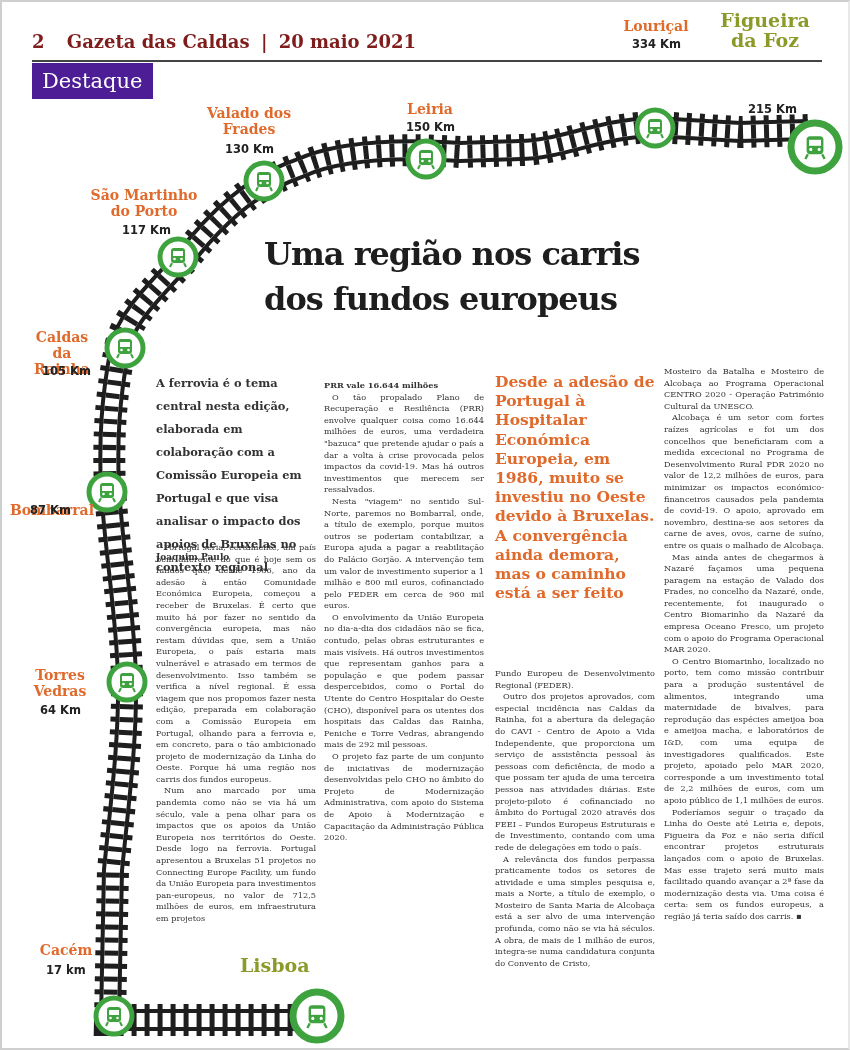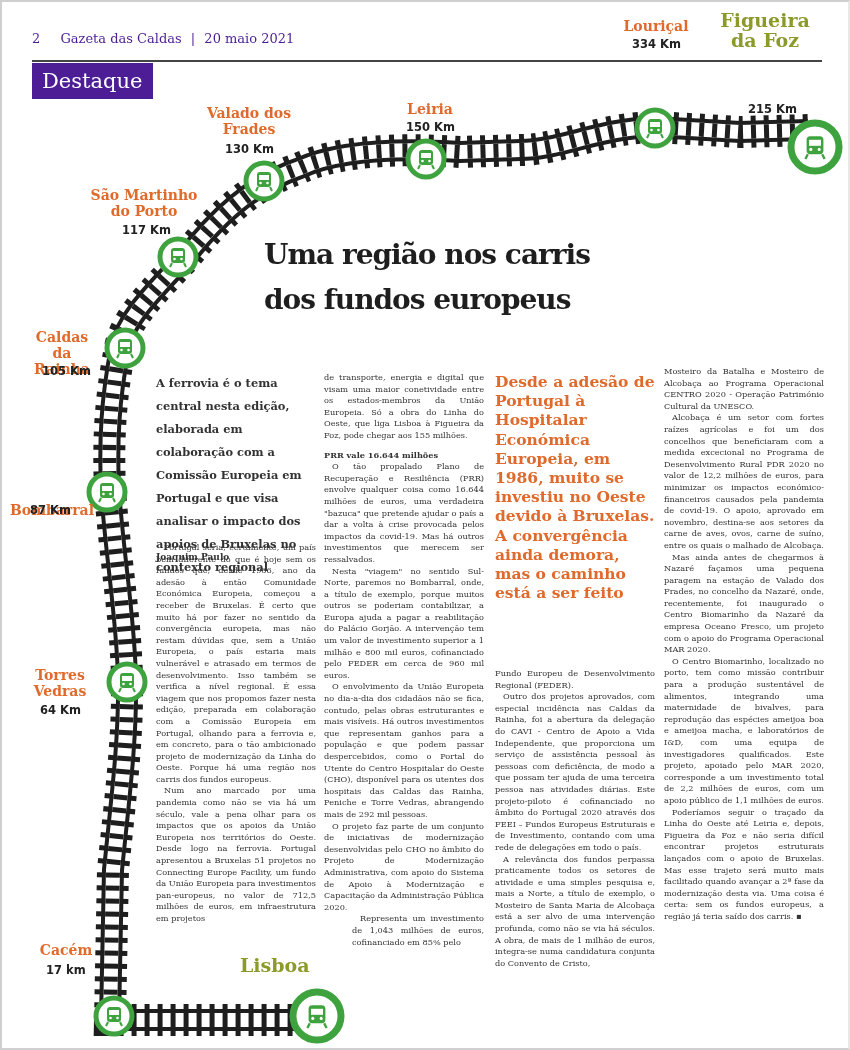--- a/index.html
+++ b/index.html
@@ -1,26 +1,26 @@
 <!DOCTYPE html>
 <html><head>
 <meta charset="utf-8">
 <style>
   html,body{margin:0;padding:0;background:#fff;}
   body{width:850px;height:1050px;position:relative;overflow:hidden;font-family:"DejaVu Serif",serif;color:#222;}
   .frame{position:absolute;left:0;top:0;width:846px;height:1046px;border:2px solid #cfcfcf;border-right-color:#e8e8e8;}
-  .header{position:absolute;left:32px;top:31px;font-size:13px;font-weight:normal;color:#4c1d95;font-family:"DejaVu Serif",serif;}
+  .header{position:absolute;left:32px;top:31px;font-size:18px;font-weight:bold;color:#7f1d1d;font-family:"DejaVu Serif",serif;}
   .header .pg{margin-right:16px;}
   .hrule{position:absolute;left:32px;top:60px;width:790px;height:2px;background:#444;}
   .section{position:absolute;left:32px;top:63px;width:121px;height:36px;background:#4c1d95;color:#fff;font-family:"DejaVu Serif",serif;font-size:21px;line-height:36px;padding-left:10px;box-sizing:border-box;}
   svg.track{position:absolute;left:0;top:0;}
   .stn{position:absolute;font-family:"DejaVu Serif",serif;font-weight:bold;color:#e06a2c;font-size:14px;line-height:16px;text-align:center;}
   .stn.green{color:#8c9a2a;font-size:19px;line-height:20px;}
   .km{position:absolute;font-family:"DejaVu Sans",sans-serif;font-weight:bold;color:#222;font-size:11.5px;}
-  .title{position:absolute;left:264px;top:232px;font-family:"DejaVu Serif",serif;font-weight:bold;font-size:28px;line-height:45px;color:#1e1e1e;letter-spacing:-1px;}
+  .title{position:absolute;left:264px;top:232px;font-family:"DejaVu Serif",serif;font-weight:bold;font-size:32px;line-height:45px;color:#1e1e1e;letter-spacing:-1px;}
   .lead{position:absolute;left:156px;top:372px;width:162px;font-family:"DejaVu Serif",serif;font-weight:bold;font-size:11.4px;line-height:23px;color:#333;}
   .author{position:absolute;left:156px;top:515px;font-family:"DejaVu Serif",serif;font-weight:bold;font-size:9px;color:#333;margin-top:37px;}
   .col{position:absolute;font-family:"DejaVu Serif",serif;font-size:8.2px;line-height:11.6px;color:#333;text-align:justify;}
   .col p{margin:0;text-indent:8px;}
   .col p.noind{text-indent:0;}
   .col .sub{font-weight:bold;margin-top:8px;text-indent:0;}
   .pull{position:absolute;left:495px;top:372px;width:160px;font-family:"DejaVu Serif",serif;font-weight:bold;font-size:15.5px;line-height:19.2px;color:#e06a2c;}
 </style>
 </head>
 <body>
@@ -146,27 +146,25 @@
 
 <div class="lead">A ferrovia é o tema central nesta edição, elaborada em colaboração com a Comissão Europeia em Portugal e que visa analisar o impacto dos apoios de Bruxelas no contexto regional</div>
 <div class="author">Joaquim Paulo</div>
 
 <div class="col" style="left:156px;top:542px;width:160px;">
   <p>Portugal seria, certamente, um país bem diferente do que é hoje sem os fundos que, desde 1986, ano da adesão à então Comunidade Económica Europeia, começou a receber de Bruxelas. É certo que muito há por fazer no sentido da convergência europeia, mas não restam dúvidas que, sem a União Europeia, o país estaria mais vulnerável e atrasado em termos de desenvolvimento. Isso também se verifica a nível regional. É essa viagem que nos propomos fazer nesta edição, preparada em colaboração com a Comissão Europeia em Portugal, olhando para a ferrovia e, em concreto, para o tão ambicionado projeto de modernização da Linha do Oeste. Porque há uma região nos carris dos fundos europeus.</p>
   <p>Num ano marcado por uma pandemia como não se via há um século, vale a pena olhar para os impactos que os apoios da União Europeia nos territórios do Oeste. Desde logo na ferrovia. Portugal apresentou a Bruxelas 51 projetos no Connecting Europe Facility, um fundo da União Europeia para investimentos pan-europeus, no valor de 712,5 milhões de euros, em infraestrutura em projetos</p>
 </div>
 
 <div class="col" style="left:324px;top:372px;width:160px;">
-  <p class="noind">de transporte, energia e digital que visam uma maior conetividade entre os estados-membros da União Europeia. Só a obra do Linha do Oeste, que liga Lisboa à Figueira da Foz, pode chegar aos 155 milhões.</p>
   <p class="sub">PRR vale 16.644 milhões</p>
   <p>O tão propalado Plano de Recuperação e Resiliência (PRR) envolve qualquer coisa como 16.644 milhões de euros, uma verdadeira "bazuca" que pretende ajudar o país a dar a volta à crise provocada pelos impactos da covid-19. Mas há outros investimentos que merecem ser ressalvados.</p>
   <p>Nesta "viagem" no sentido Sul-Norte, paremos no Bombarral, onde, a título de exemplo, porque muitos outros se poderiam contabilizar, a Europa ajuda a pagar a reabilitação do Palácio Gorjão. A intervenção tem um valor de investimento superior a 1 milhão e 800 mil euros, cofinanciado pelo FEDER em cerca de 960 mil euros.</p>
   <p>O envolvimento da União Europeia no dia-a-dia dos cidadãos não se fica, contudo, pelas obras estruturantes e mais visíveis. Há outros investimentos que representam ganhos para a população e que podem passar despercebidos, como o Portal do Utente do Centro Hospitalar do Oeste (CHO), disponível para os utentes dos hospitais das Caldas das Rainha, Peniche e Torre Vedras, abrangendo mais de 292 mil pessoas.</p>
   <p>O projeto faz parte de um conjunto de iniciativas de modernização desenvolvidas pelo CHO no âmbito do Projeto de Modernização Administrativa, com apoio do Sistema de Apoio à Modernização e Capacitação da Administração Pública 2020.</p>
-  <p style="margin-left:28px;">Representa um investimento de 1,043 milhões de euros, cofinanciado em 85% pelo</p>
 </div>
 
 <div class="pull">Desde a adesão de Portugal à Hospitalar Económica Europeia, em 1986, muito se investiu no Oeste devido à Bruxelas. A convergência ainda demora, mas o caminho está a ser feito</div>
 
 <div class="col" style="left:495px;top:668px;width:160px;">
   <p class="noind">Fundo Europeu de Desenvolvimento Regional (FEDER).</p>
   <p>Outro dos projetos aprovados, com especial incidência nas Caldas da Rainha, foi a abertura da delegação do CAVI - Centro de Apoio a Vida Independente, que proporciona um serviço de assistência pessoal às pessoas com deficiência, de modo a que possam ter ajuda de uma terceira pessoa nas atividades diárias. Este projeto-piloto é cofinanciado no âmbito do Portugal 2020 através dos FEEI – Fundos Europeus Estruturais e de Investimento, contando com uma rede de delegações em todo o país.</p>
   <p>A relevância dos fundos perpassa praticamente todos os setores de atividade e uma simples pesquisa e, mais a Norte, a título de exemplo, o Mosteiro de Santa Maria de Alcobaça está a ser alvo de uma intervenção profunda, como não se via há séculos. A obra, de mais de 1 milhão de euros, integra-se numa candidatura conjunta do Convento de Cristo,</p>
 </div>
 

